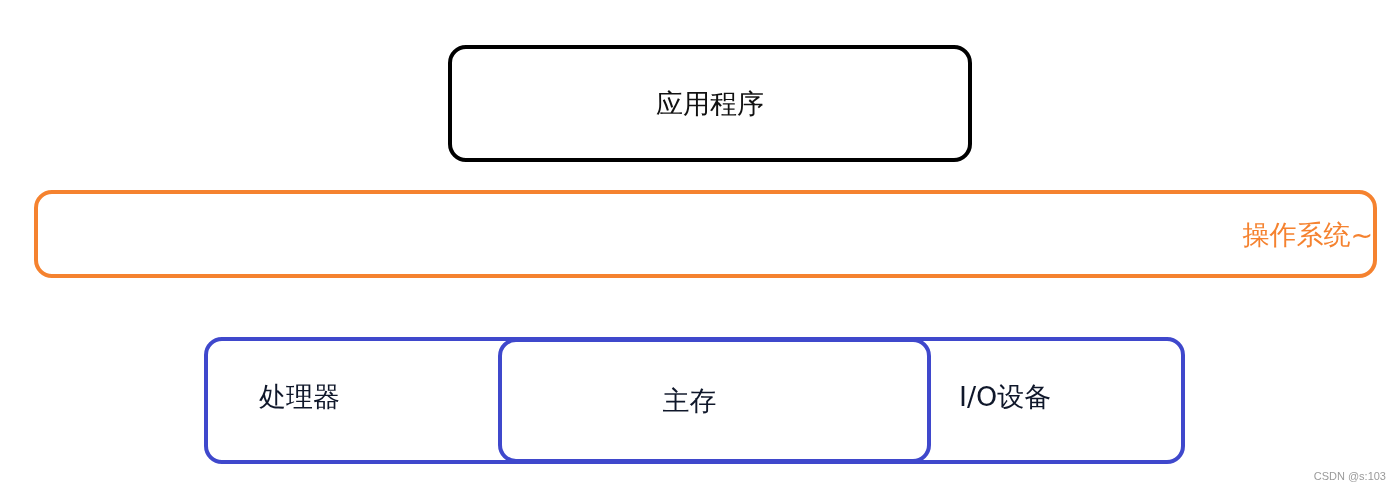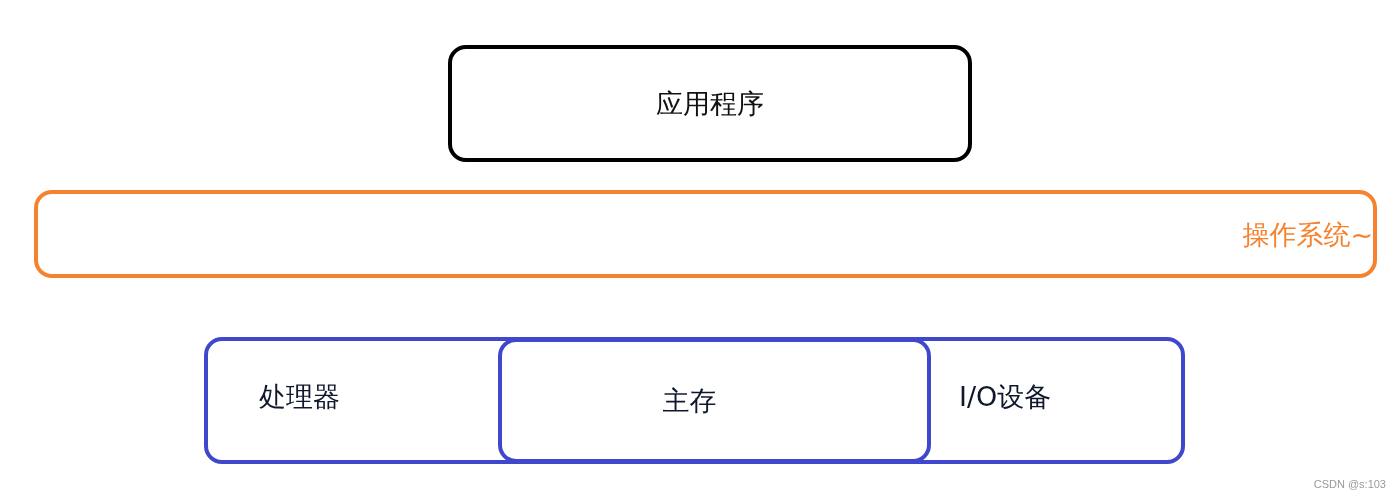--- a/index.html
+++ b/index.html
@@ -78,21 +78,21 @@
       position: absolute;
       left: 959px;
       top: 383px;
     }
     #mem-box .label {
       margin-left: -50px;
     }
     #watermark {
       position: absolute;
       right: 14px;
-      bottom: 0;
+      bottom: 8px;
       font-size: 11px;
       color: #9a9a9a;
       font-family: "Liberation Sans", sans-serif;
     }
   </style>
 </head>
 <body>
 
 <div id="app-box" class="box">
   <span class="label">应用程序</span>

